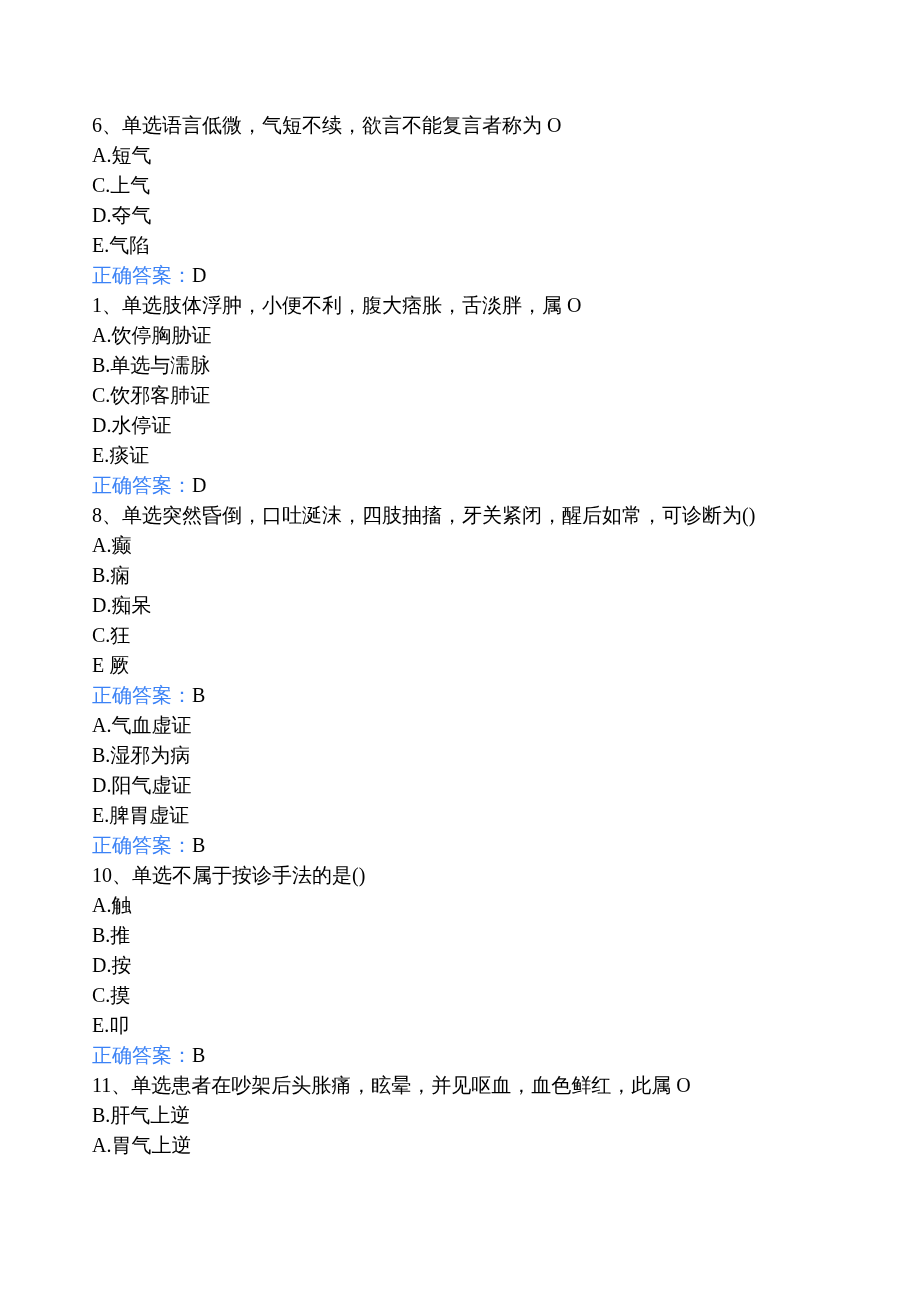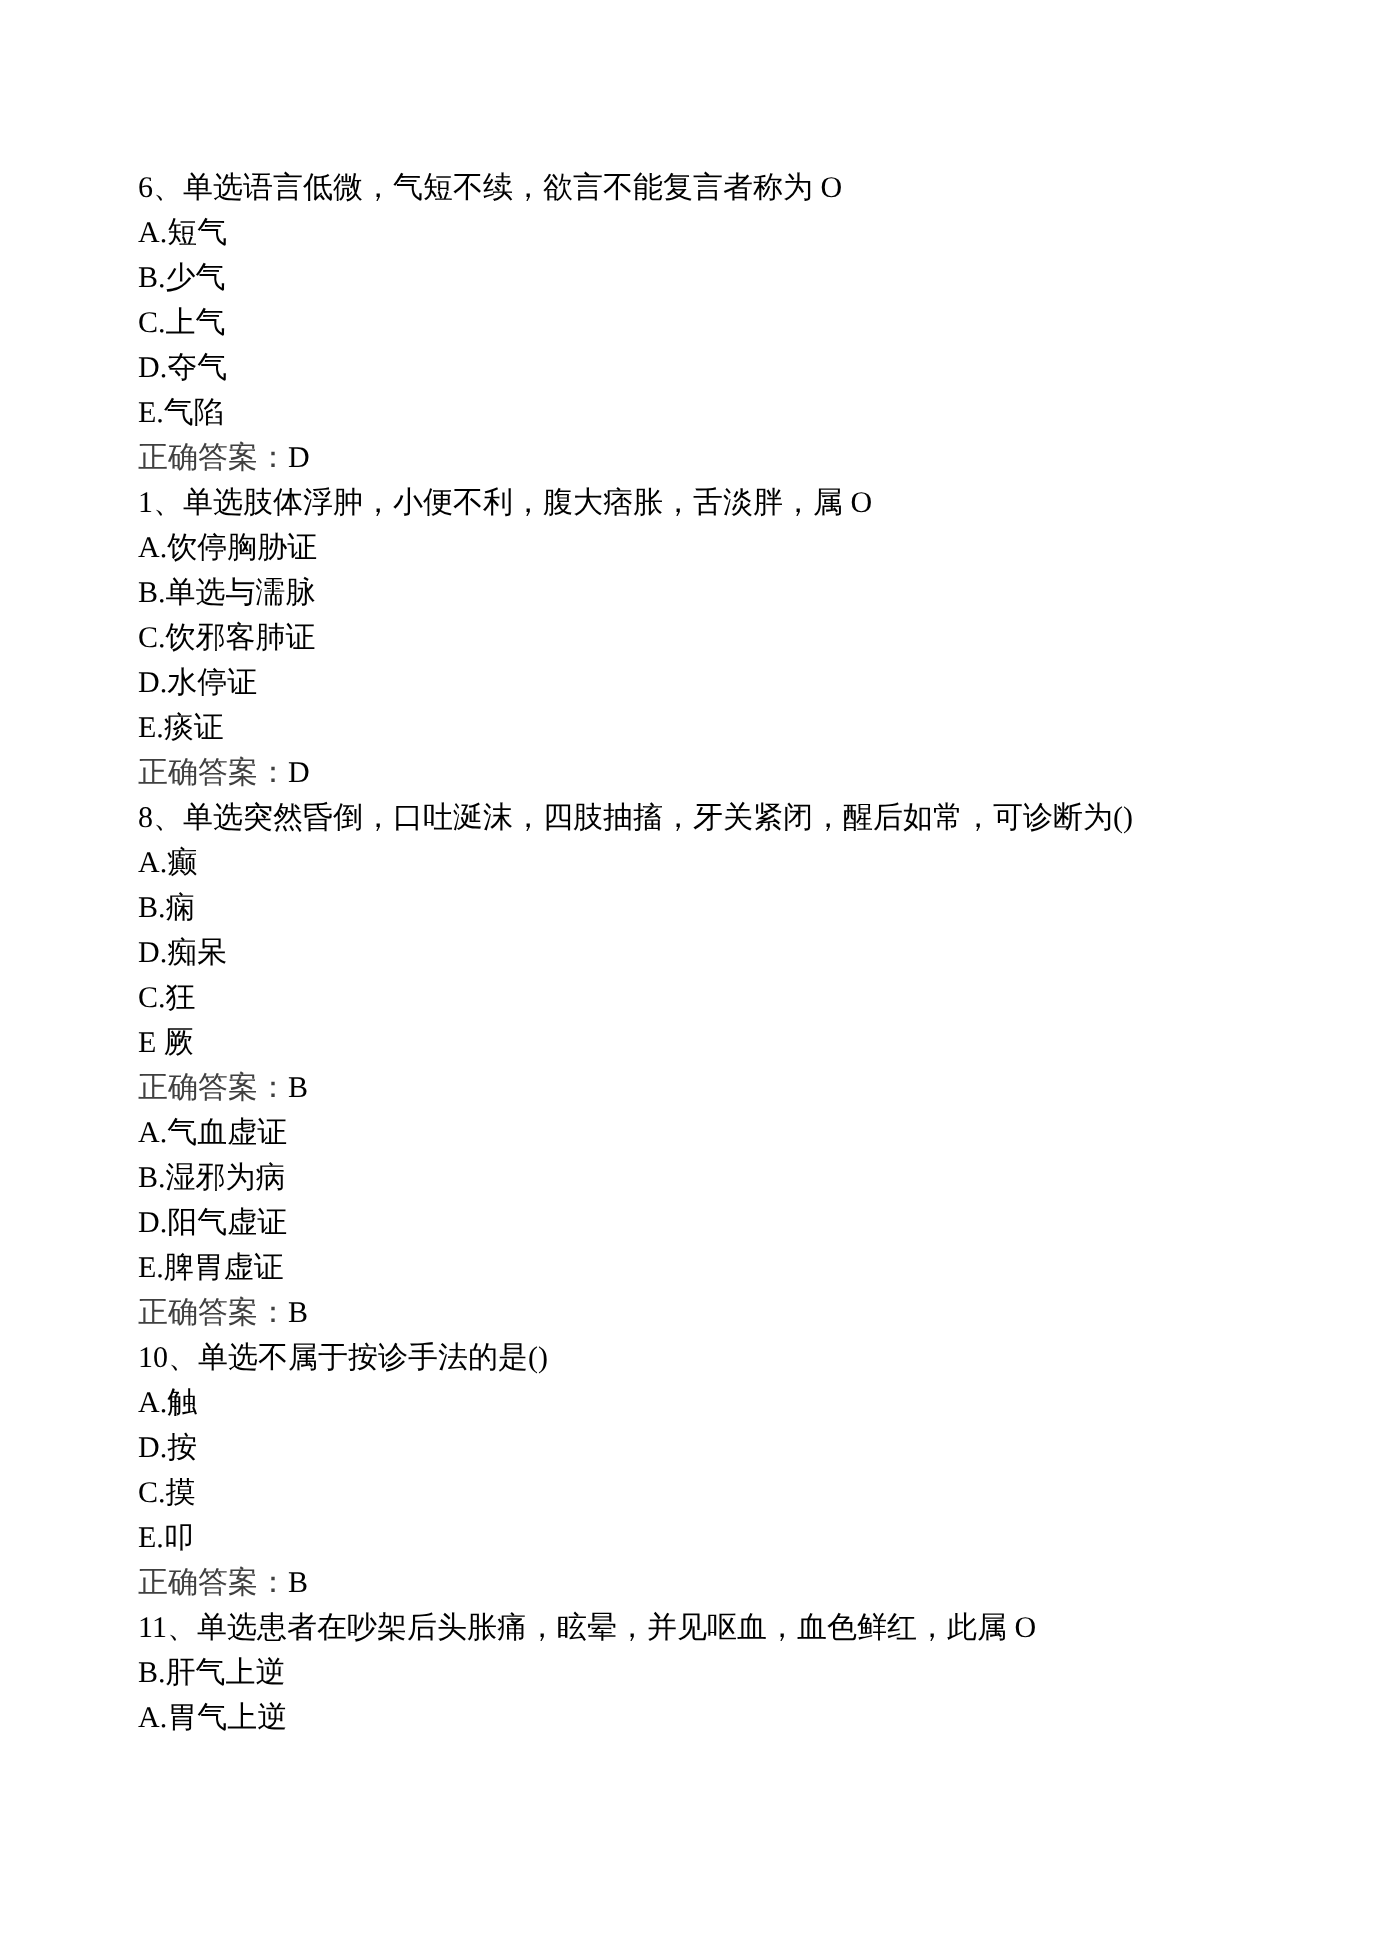--- a/index.html
+++ b/index.html
@@ -13,33 +13,32 @@
     padding: 110px 92px 40px 92px;
     font-size: 20px;
     line-height: 30px;
     color: #000000;
     font-family: Liberation Serif, serif;
   }
   .line {
     white-space: pre-wrap;
   }
   .answer-label {
-    color: #404040;
+    color: #3b82f6;
   }
   .answer-val {
     color: #000000;
   }
 </style>
 </head>
 <body>
 
 <div class="page" id="page">
     <div class="line">6、单选语言低微，气短不续，欲言不能复言者称为 O</div>
     <div class="line">A.短气</div>
-    <div class="line">B.少气</div>
     <div class="line">C.上气</div>
     <div class="line">D.夺气</div>
     <div class="line">E.气陷</div>
     <div class="line"><span class="answer-label">正确答案：</span><span class="answer-val">D</span></div>
     <div class="line">1、单选肢体浮肿，小便不利，腹大痞胀，舌淡胖，属 O</div>
     <div class="line">A.饮停胸胁证</div>
     <div class="line">B.单选与濡脉</div>
     <div class="line">C.饮邪客肺证</div>
     <div class="line">D.水停证</div>
     <div class="line">E.痰证</div>
@@ -51,20 +50,21 @@
     <div class="line">C.狂</div>
     <div class="line">E 厥</div>
     <div class="line"><span class="answer-label">正确答案：</span><span class="answer-val">B</span></div>
     <div class="line">A.气血虚证</div>
     <div class="line">B.湿邪为病</div>
     <div class="line">D.阳气虚证</div>
     <div class="line">E.脾胃虚证</div>
     <div class="line"><span class="answer-label">正确答案：</span><span class="answer-val">B</span></div>
     <div class="line">10、单选不属于按诊手法的是()</div>
     <div class="line">A.触</div>
+    <div class="line">B.推</div>
     <div class="line">D.按</div>
     <div class="line">C.摸</div>
     <div class="line">E.叩</div>
     <div class="line"><span class="answer-label">正确答案：</span><span class="answer-val">B</span></div>
     <div class="line">11、单选患者在吵架后头胀痛，眩晕，并见呕血，血色鲜红，此属 O</div>
     <div class="line">B.肝气上逆</div>
     <div class="line">A.胃气上逆</div>
   </div>
 
 </body></html>

